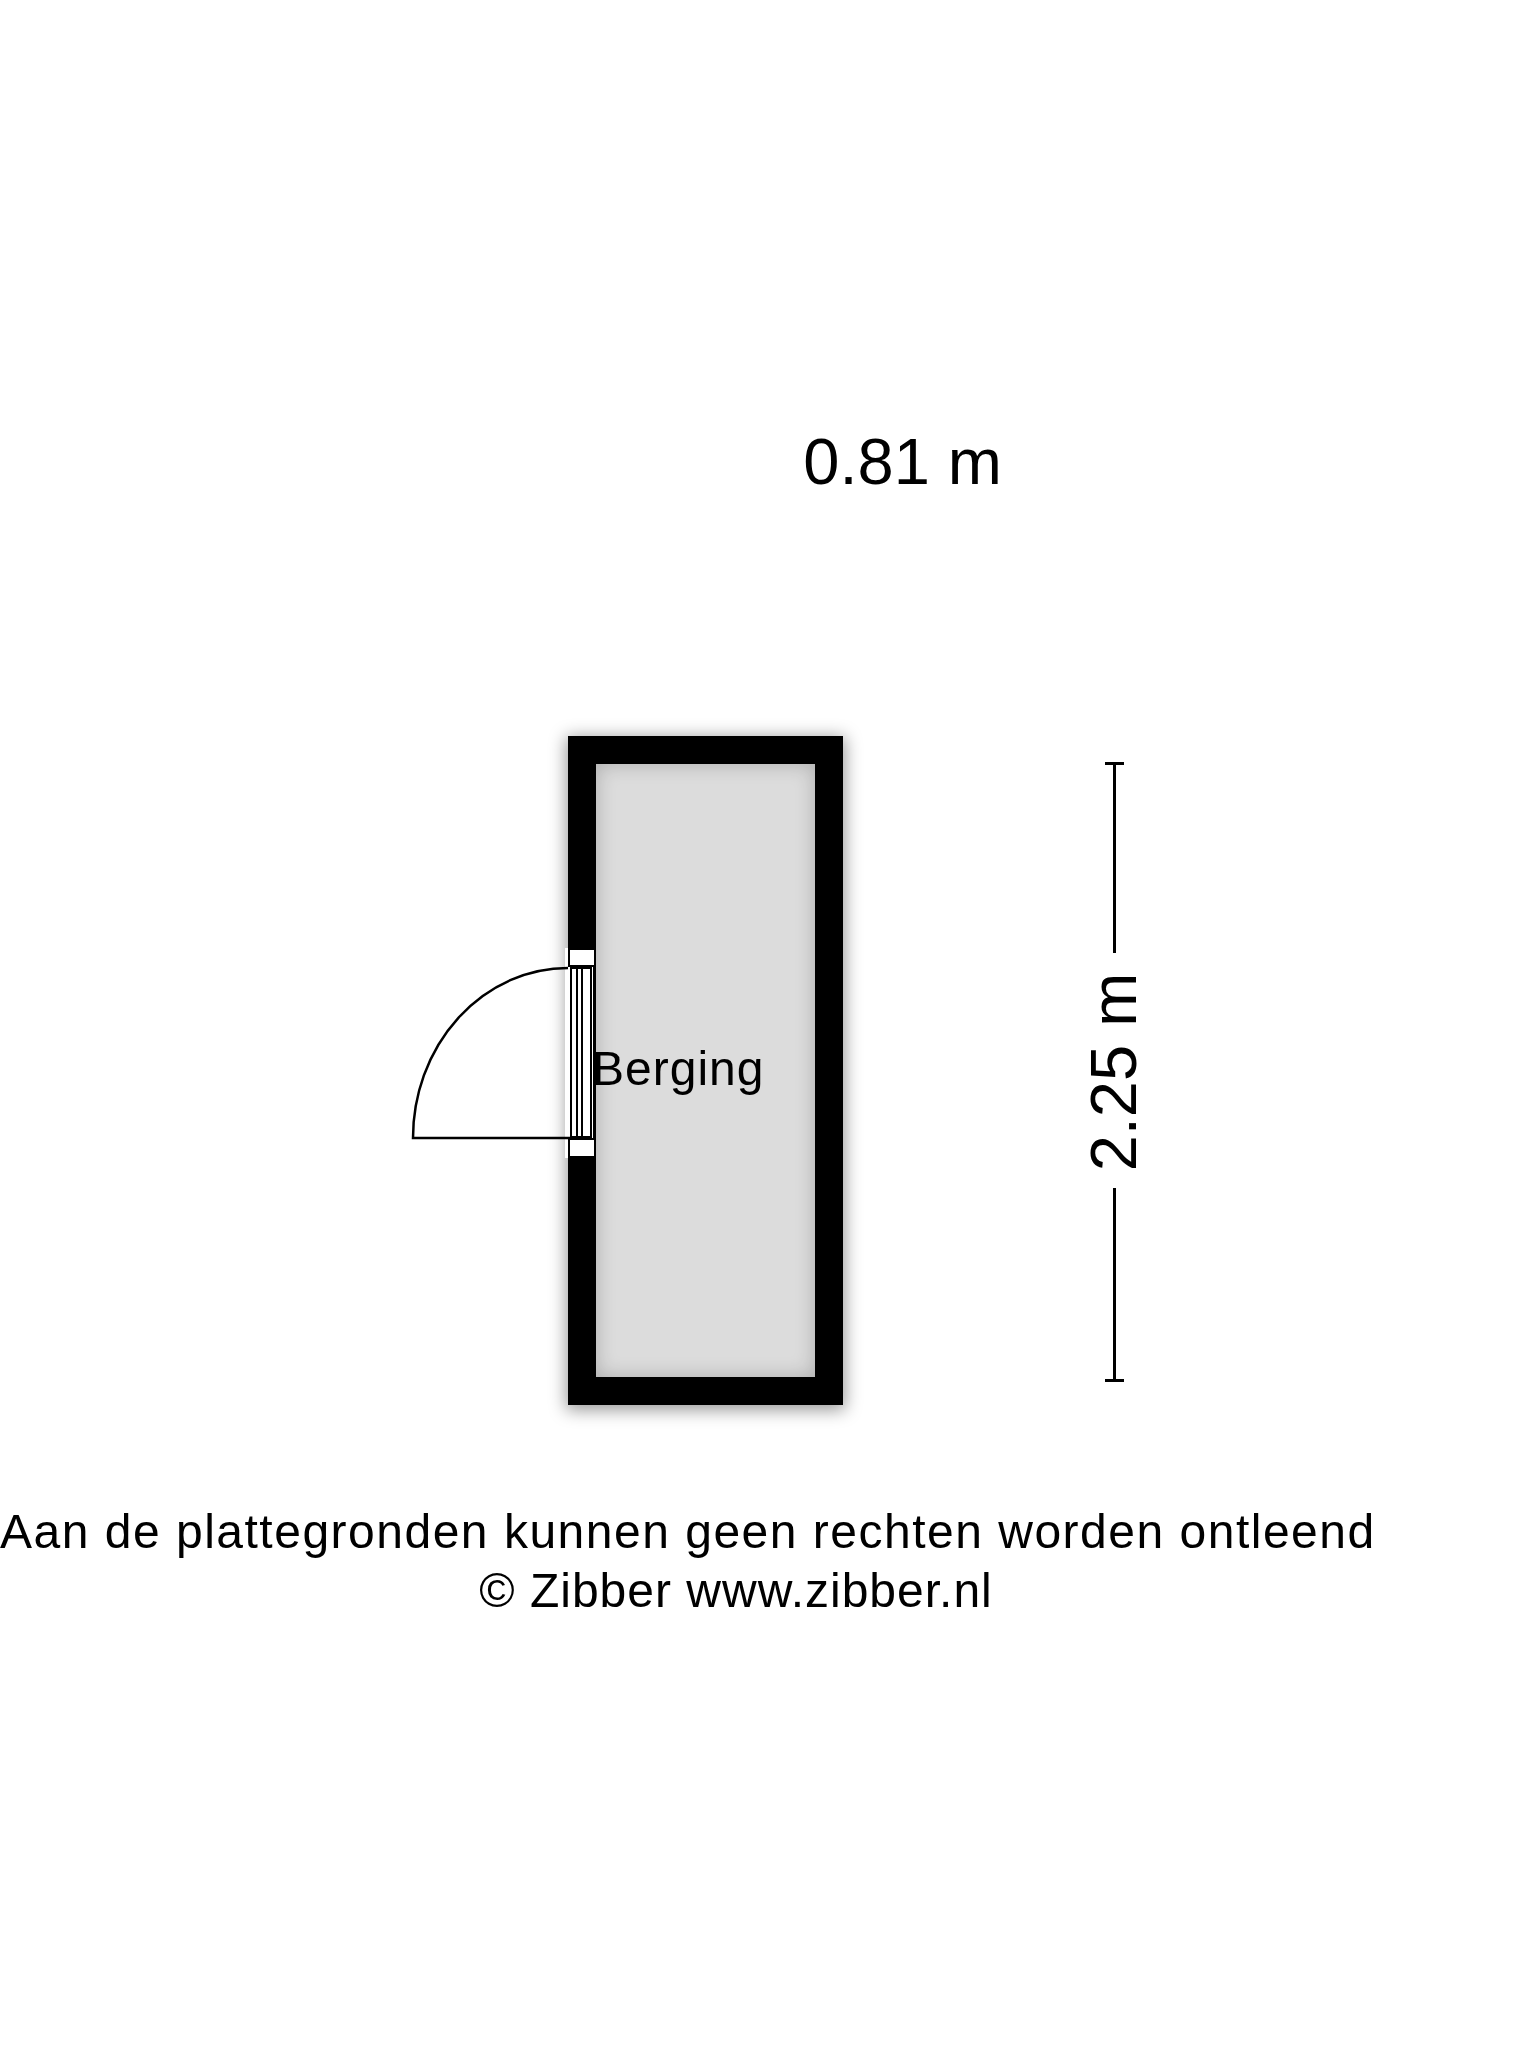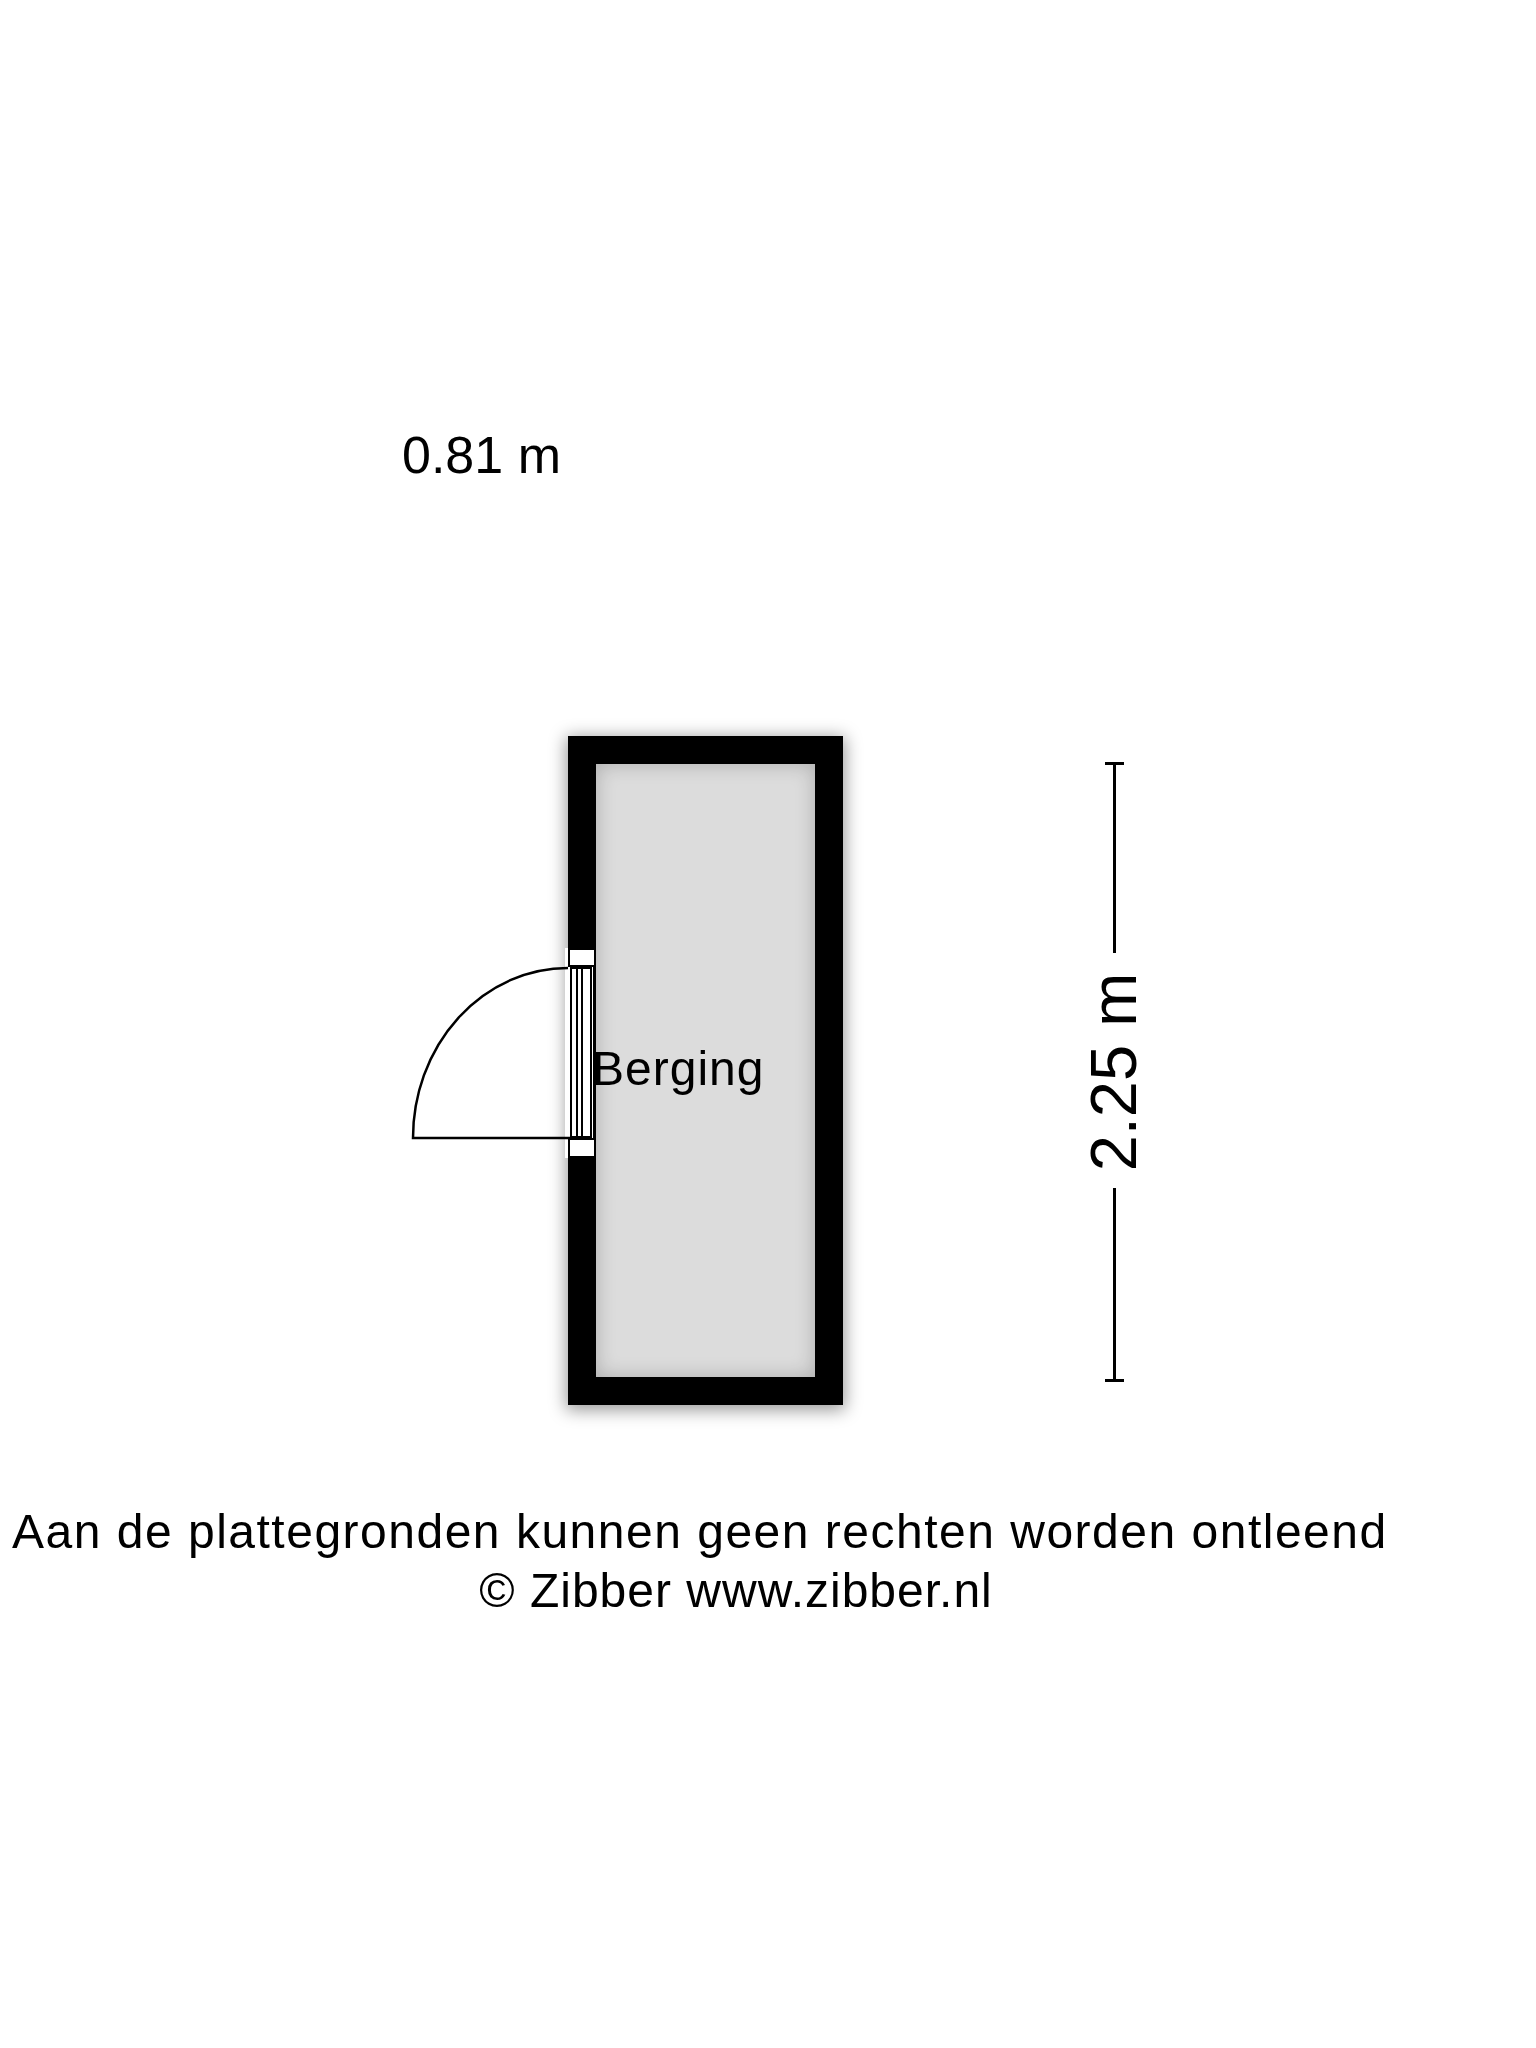--- a/index.html
+++ b/index.html
@@ -9,21 +9,21 @@
     font-family: "Liberation Sans", sans-serif;
     color: var(--text, #000000);
     position: relative;
     overflow: hidden;
   }
   .canvas { position: absolute; inset: 0; }
 
   
   .dim-top {
     position: absolute; left: 402px; top: 429px; width: 600px;
-    text-align: left; font-size: 52px; line-height: 1;
+    text-align: right; font-size: 65px; line-height: 1;
     color: var(--text, #000);
     white-space: nowrap;
   }
 
   
   .room {
     position: absolute; left: 568px; top: 736px; width: 275px; height: 669px;
     background: var(--wall, #000000);
     box-shadow: 0 3px 16px 2px rgba(0,0,0,0.40);
   }
@@ -81,21 +81,21 @@
   .dim-right {
     position: absolute; left: 954px; top: 1039px; width: 320px; height: 66px;
     transform: rotate(-90deg);
     text-align: center; font-size: 65px; line-height: 66px;
     color: var(--text, #000);
     white-space: nowrap;
   }
 
   
   .disclaimer {
-    position: absolute; left: 12px; top: 1506px; width: 1356px;
+    position: absolute; left: 0; top: 1506px; width: 1356px;
     text-align: center; font-size: 48px; line-height: 1.1;
     letter-spacing: 1.5px;
     color: var(--text, #000);
     white-space: nowrap;
   }
   .copyright {
     position: absolute; left: 0; top: 1565px; width: 1394px;
     text-align: center; font-size: 48px; line-height: 1.1;
     letter-spacing: 1px;
     color: var(--text, #000);

